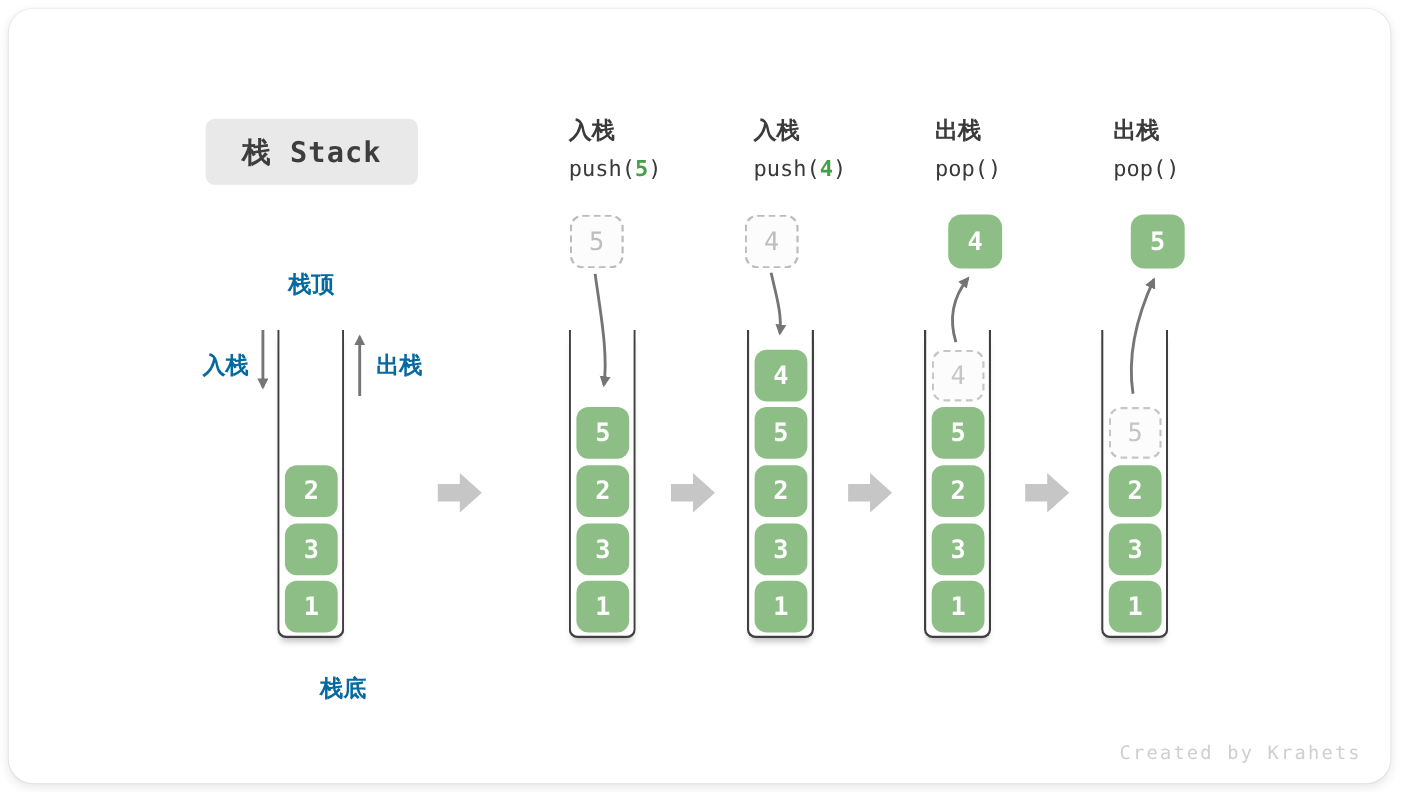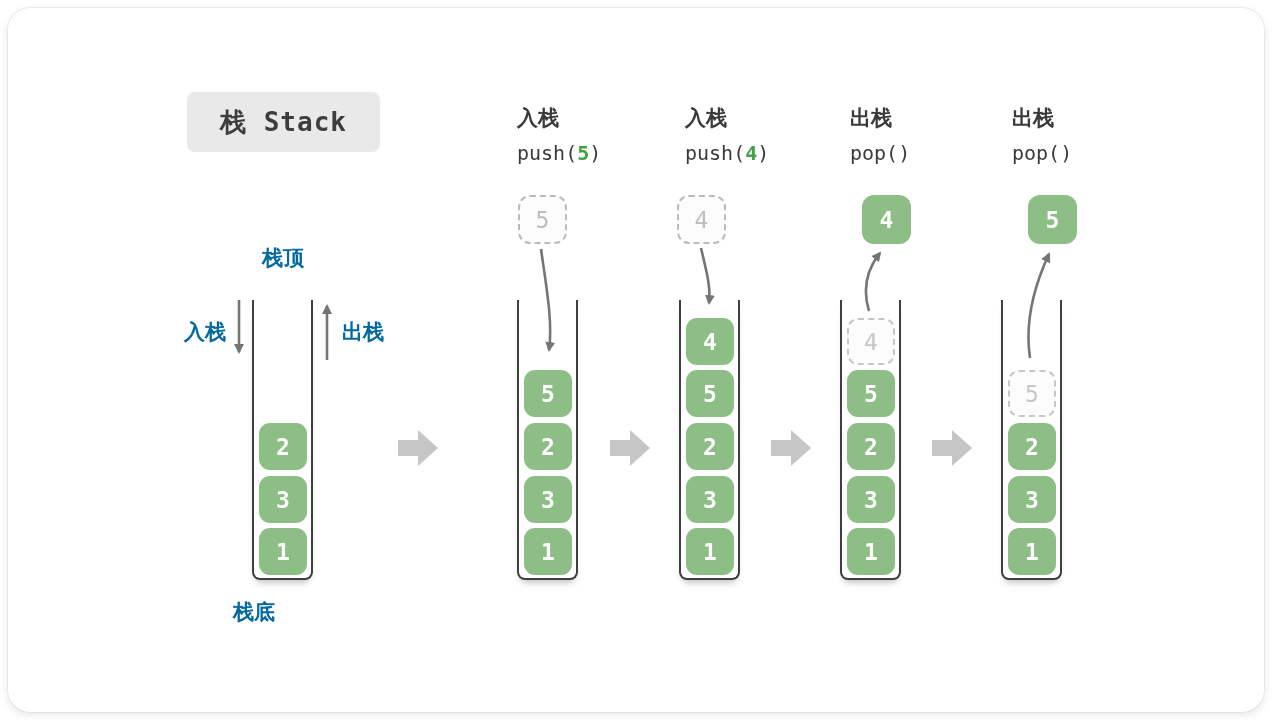--- a/index.html
+++ b/index.html
@@ -1,19 +1,19 @@
 <!DOCTYPE html>
 <html><head>
 <meta charset="utf-8">
 <style>
   html,body{margin:0;padding:0;background:#ffffff;}
   .canvas{position:relative;width:1280px;height:720px;font-family:"Liberation Sans","DejaVu Sans",sans-serif;overflow:hidden;}
   .card{position:absolute;left:8px;top:8px;width:1256px;height:704px;background:#ffffff;border-radius:22px;
         box-shadow:0 0 0 1px rgba(0,0,0,0.05),0 3px 10px rgba(0,0,0,0.10);}
-  .title-badge{position:absolute;left:187px;top:92px;width:193px;height:60px;background:#E9E9E9;border-radius:8px;
+  .title-badge{position:absolute;left:187px;top:108px;width:193px;height:60px;background:#E9E9E9;border-radius:8px;
         display:flex;align-items:center;justify-content:center;font-family:"DejaVu Sans Mono",monospace;
         font-size:26px;font-weight:bold;color:#3D3D3D;letter-spacing:1px;}
   .cn-label{position:absolute;font-size:21px;font-weight:bold;color:#0369a1;}
   .step-label{position:absolute;top:104px;}
   .step-label .op{font-size:21px;font-weight:bold;color:#3A3A3A;margin-bottom:9px;}
   .step-label .code{font-family:"DejaVu Sans Mono",monospace;font-size:20px;color:#3A3A3A;}
   .step-label .code .arg{color:#43A047;font-weight:bold;}
   .tube{position:absolute;top:300px;width:61px;height:280px;border-left:2px solid #3F3F3F;
         border-right:2px solid #3F3F3F;border-bottom:2px solid #3F3F3F;border-radius:0 0 8px 8px;
         box-shadow:0 6px 7px -4px rgba(0,0,0,0.28);box-sizing:border-box;background:#ffffff;}
@@ -35,21 +35,21 @@
 </style>
 </head>
 <body>
 
 <div class="canvas">
   <div class="card"></div>
 
   <div class="title-badge">栈 Stack</div>
 
   <div class="cn-label" style="left:233px;top:244px;width:100px;text-align:center;">栈顶</div>
-  <div class="cn-label" style="left:233px;top:598px;width:100px;text-align:left;">栈底</div>
+  <div class="cn-label" style="left:233px;top:612px;width:100px;text-align:right;">栈底</div>
   <div class="cn-label" style="left:148px;top:318px;width:78px;text-align:right;">入栈</div>
   <div class="cn-label" style="left:342px;top:318px;width:78px;text-align:left;">出栈</div>
 
   <div class="step-label" style="left:517px;">
     <div class="op">入栈</div>
     <div class="code"><span>push(</span><span class="arg">5</span><span>)</span></div>
   </div>
   <div class="step-label" style="left:685px;">
     <div class="op">入栈</div>
     <div class="code"><span>push(</span><span class="arg">4</span><span>)</span></div>
@@ -116,13 +116,14 @@
     <path d="M869,311 C862,288 868,268 880,253" stroke="#757575" stroke-width="2.6" fill="none" marker-end="url(#ah)"></path>
 
     <path d="M1030,358 C1024,318 1036,282 1049,254" stroke="#757575" stroke-width="2.6" fill="none" marker-end="url(#ah)"></path>
 
     <path d="M398,440 L418,440 L418,430 L438,448 L418,466 L418,456 L398,456 Z" fill="#C6C6C6"></path>
     <path d="M610,440 L630,440 L630,430 L650,448 L630,466 L630,456 L610,456 Z" fill="#C6C6C6"></path>
     <path d="M771,440 L791,440 L791,430 L811,448 L791,466 L791,456 L771,456 Z" fill="#C6C6C6"></path>
     <path d="M932,440 L952,440 L952,430 L972,448 L952,466 L952,456 L932,456 Z" fill="#C6C6C6"></path>
   </svg>
 
+  <div class="credit">Created by Krahets</div>
 </div>
 
 </body></html>

